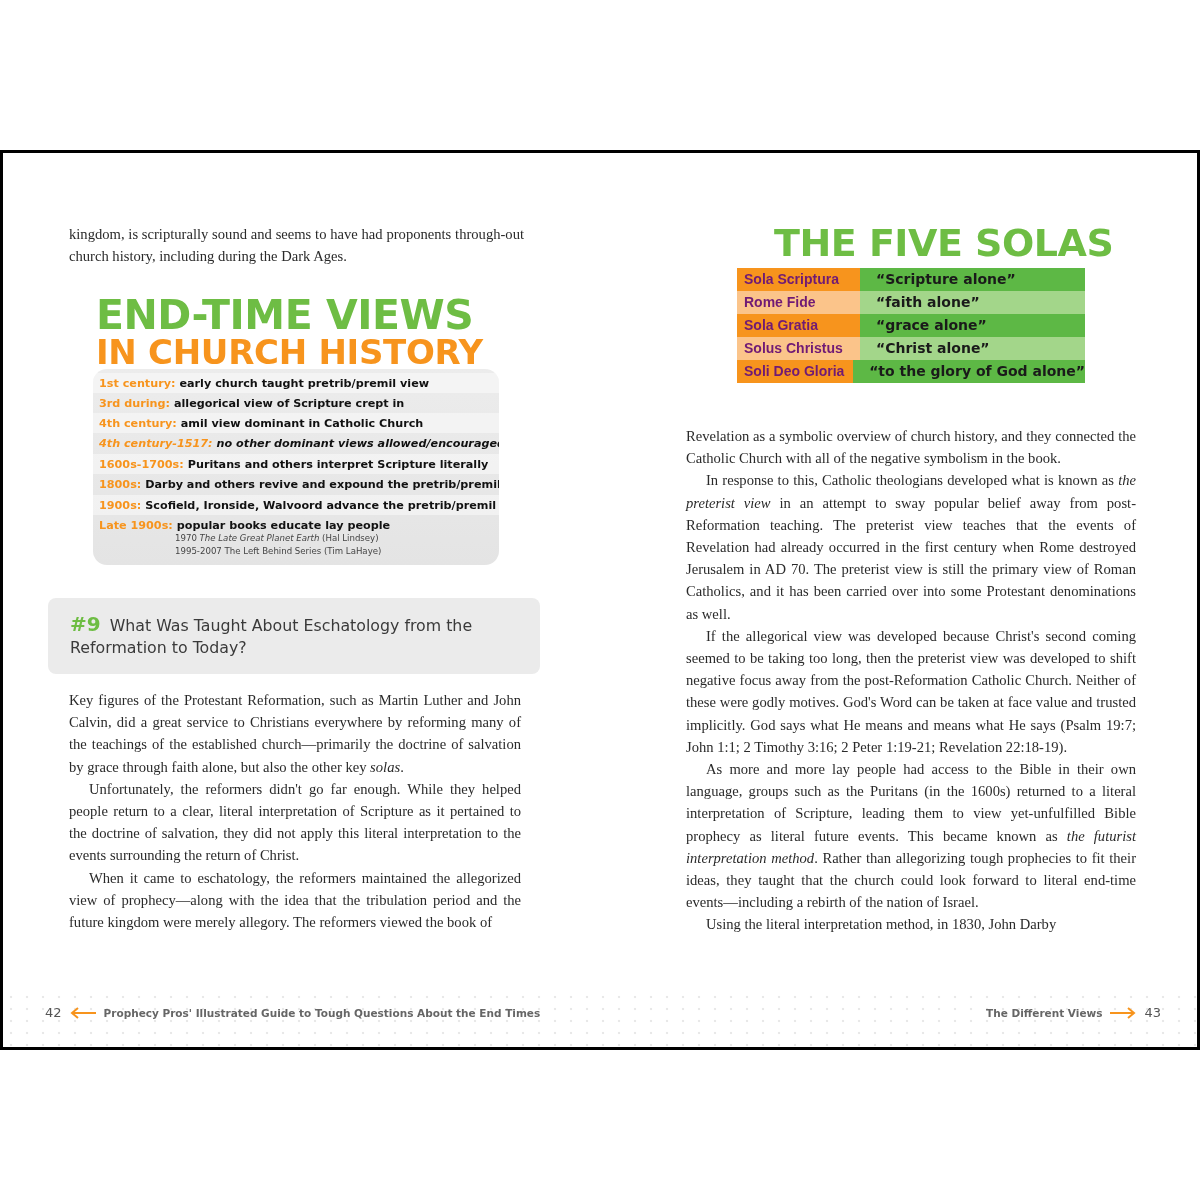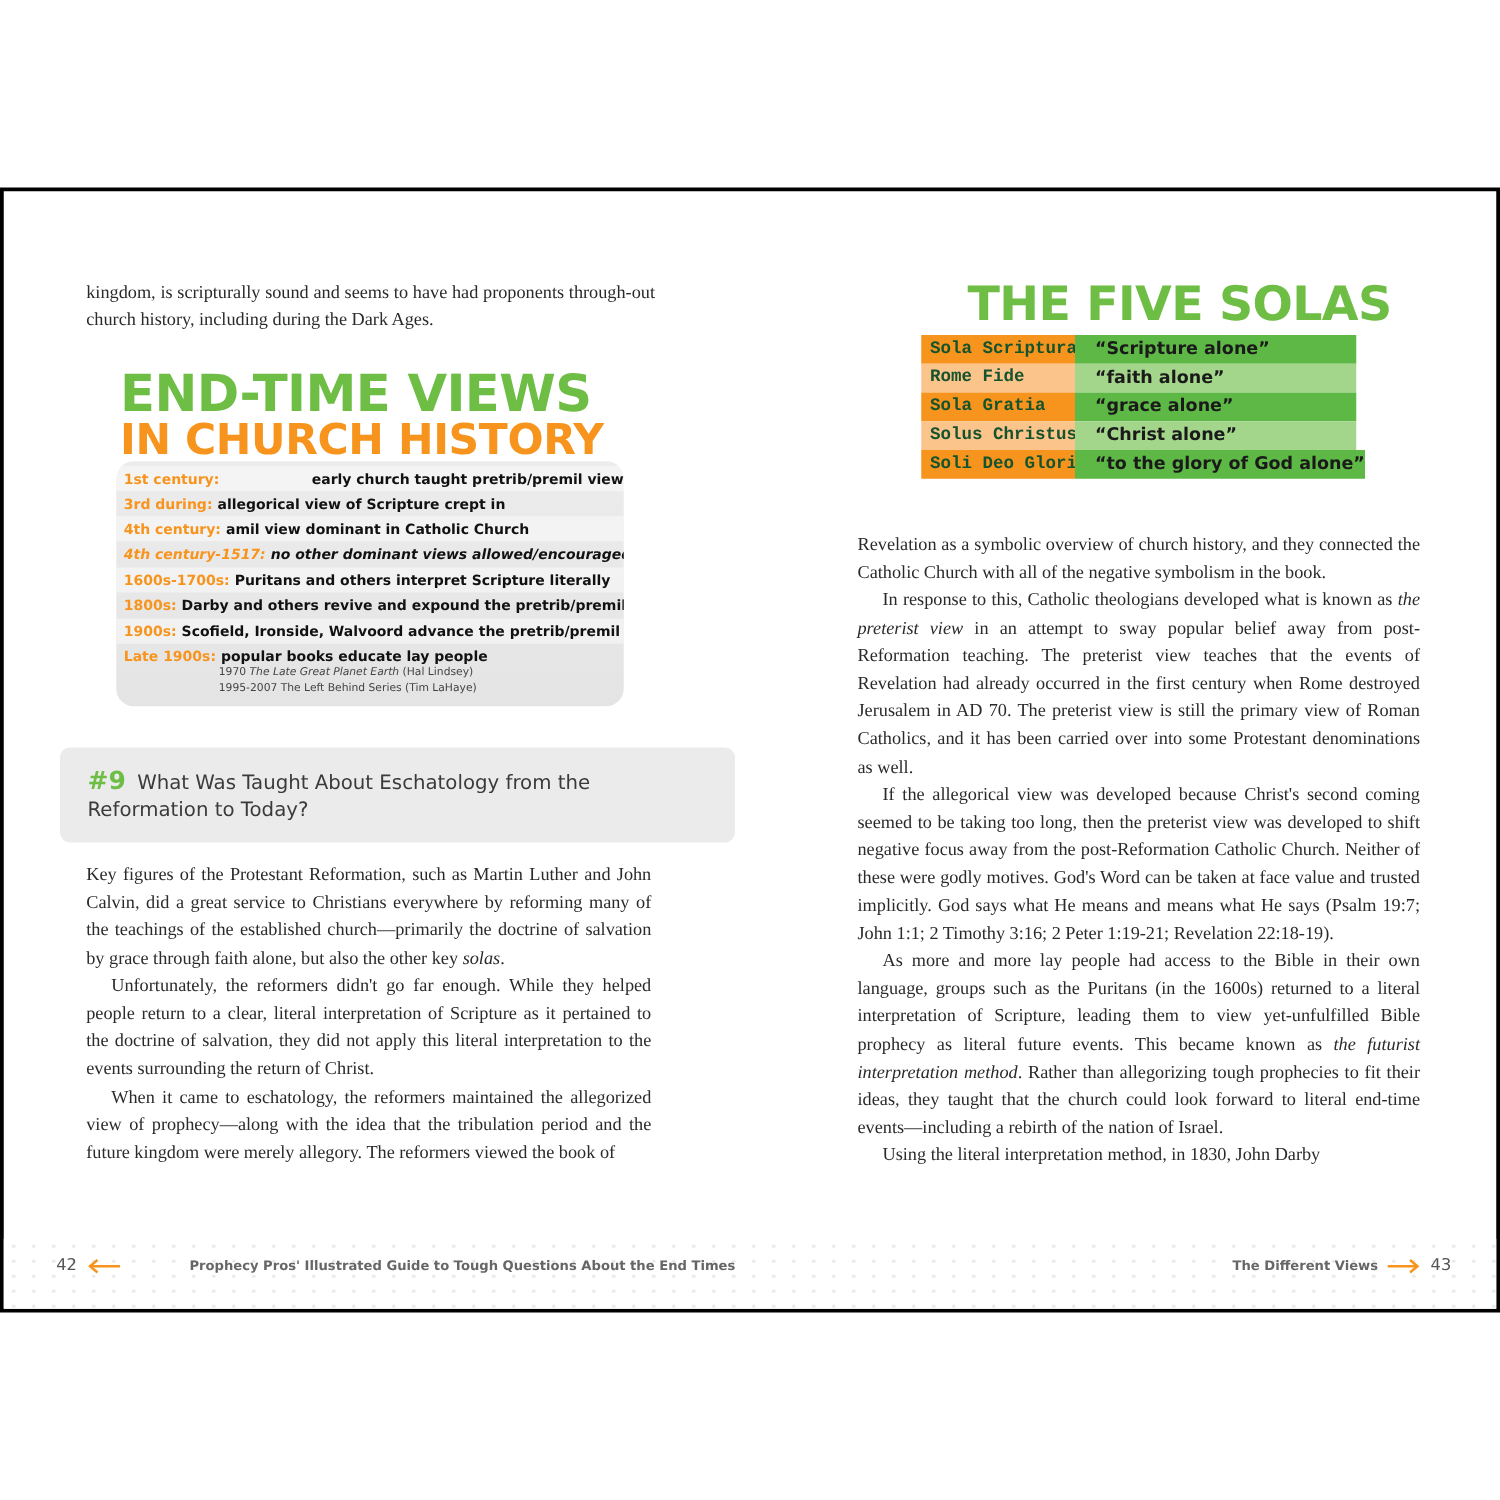--- a/index.html
+++ b/index.html
@@ -19,64 +19,64 @@
   .etv-title2 { position:absolute; left:93px; top:180px; font-family:"DejaVu Sans", sans-serif; font-weight:bold; font-size:34px; color:#f7941d; letter-spacing:-0.3px; line-height:38px; white-space:nowrap; }
   .etv-box { position:absolute; left:90px; top:216px; width:406px; height:196px; border-radius:14px; background:linear-gradient(#ececec, #e4e4e4); overflow:hidden; }
   .etv-row { position:absolute; left:0; width:100%; height:20px; display:flex; align-items:center; font-family:"DejaVu Sans", sans-serif; font-size:11.2px; white-space:nowrap; }
   .etv-row.alt { background:rgba(255,255,255,0.45); }
   .etv-label { color:#f7941d; font-weight:bold; padding-left:6px; margin-right:4px; }
   .etv-text { color:#111; font-weight:bold; }
   .etv-sub { position:absolute; left:82px; font-family:"DejaVu Sans", sans-serif; font-size:8.6px; color:#444; white-space:nowrap; }
   .etv-sub em { font-style:italic;margin-top:28px; }
 
   
-  .q-box { position:absolute; left:45px; top:445px; width:492px; height:76px; background:#ebebeb; border-radius:8px;padding-left:48px; }
+  .q-box { position:absolute; left:45px; top:445px; width:492px; height:76px; background:#ebebeb; border-radius:8px; }
   .q-text { position:absolute; left:22px; top:15px; width:440px; font-family:"DejaVu Sans", sans-serif; font-size:15.8px; line-height:22px; color:#3a3a3a; font-weight:normal; }
   .q-num { color:#6ebd44; font-weight:bold; font-size:20px; margin-right:4px; }
 
   
   .solas-title { position:absolute; left:138px; top:68px; font-family:"DejaVu Sans", sans-serif; font-weight:bold; font-size:38px; color:#6ebd44; letter-spacing:-0.5px; white-space:nowrap; line-height:44px;margin-left:36px; }
   .solas-table { position:absolute; left:137px; top:115px; width:348px; }
   .solas-row { display:flex; height:23px; }
-  .solas-latin { width:123px; padding-left:7px; font-family:Liberation Mono, monospace; font-weight:bold; font-size:14px; line-height:23px; color:#14532d; white-space:nowrap; box-sizing:border-box; }
+  .solas-latin { width:123px; padding-left:7px; font-family:Liberation Sans, sans-serif; font-weight:bold; font-size:14px; line-height:23px; color:#701a75; white-space:nowrap; box-sizing:border-box; }
   .solas-eng { flex:1; padding-left:16px; font-family:"DejaVu Sans", sans-serif; font-weight:bold; font-size:14px; line-height:23px; color:#1a1a1a; white-space:nowrap; }
   .solas-row.dark .solas-latin { background:#f7941d; }
   .solas-row.dark .solas-eng { background:#5db845; }
   .solas-row.light .solas-latin { background:#fbc48a; }
   .solas-row.light .solas-eng { background:#a3d68a; }
 
   
   .footer { position:absolute; left:0; top:838px; width:1194px; height:56px;
     background-color:#ffffff;
     background-image:
       radial-gradient(circle at 50% 50%, rgba(210,210,210,0.5) 1.2px, transparent 1.6px);
     background-size:16px 12px;
   }
   .footer-left { position:absolute; left:42px; top:14px; display:flex; align-items:center; font-family:"DejaVu Sans", sans-serif; }
   .footer-right { position:absolute; right:36px; top:14px; display:flex; align-items:center; font-family:"DejaVu Sans", sans-serif; }
   .pg { font-size:13px; color:#555; }
-  .running { font-size:10.5px; font-weight:bold; color:#666; white-space:nowrap;margin-left:48px; }
+  .running { font-size:10.5px; font-weight:bold; color:#666; white-space:nowrap; }
   .arrow { display:inline-block; width:26px; height:12px; position:relative; margin:0 8px; }
   .arrow svg { position:absolute; left:0; top:0; }
 </style>
 </head>
 <body>
 
 <div class="spread">
 
   <div class="page left">
     <div class="body-text" style="left:66px; top:70px; width:455px;">
       <p>kingdom, is scripturally sound and seems to have had proponents through-out church history, including during the Dark Ages.</p>
     </div>
 
     <div>
       <div class="etv-title1">END-TIME VIEWS</div>
       <div class="etv-title2">IN CHURCH HISTORY</div>
       <div class="etv-box">
-        <div class="etv-row alt" style="top:4px;justify-content:space-between;">
+        <div class="etv-row alt" style="top:4px;">
           <span class="etv-label">1st century:</span>
           <span class="etv-text">early church taught pretrib/premil view</span>
         </div>
         <div class="etv-row" style="top:24px;">
           <span class="etv-label">3rd during:</span>
           <span class="etv-text">allegorical view of Scripture crept in</span>
         </div>
         <div class="etv-row alt" style="top:44px;">
           <span class="etv-label">4th century:</span>
           <span class="etv-text">amil view dominant in Catholic Church</span>

